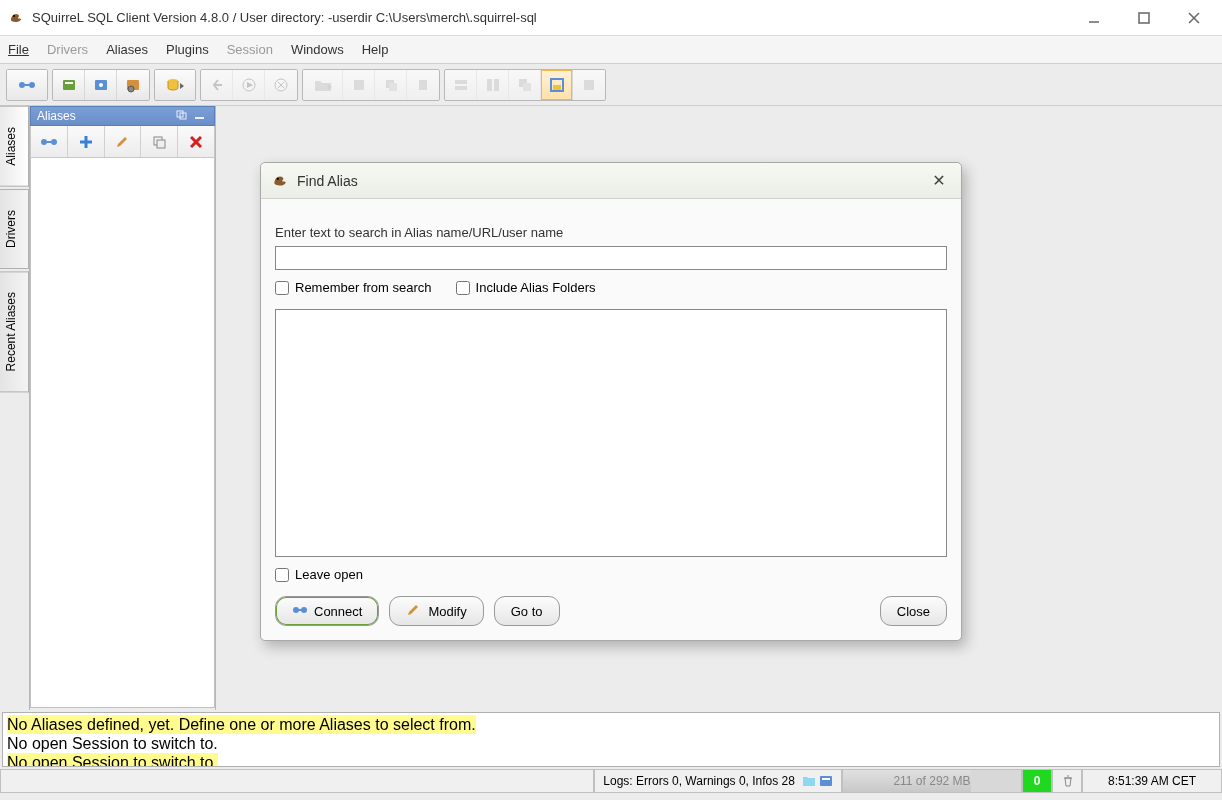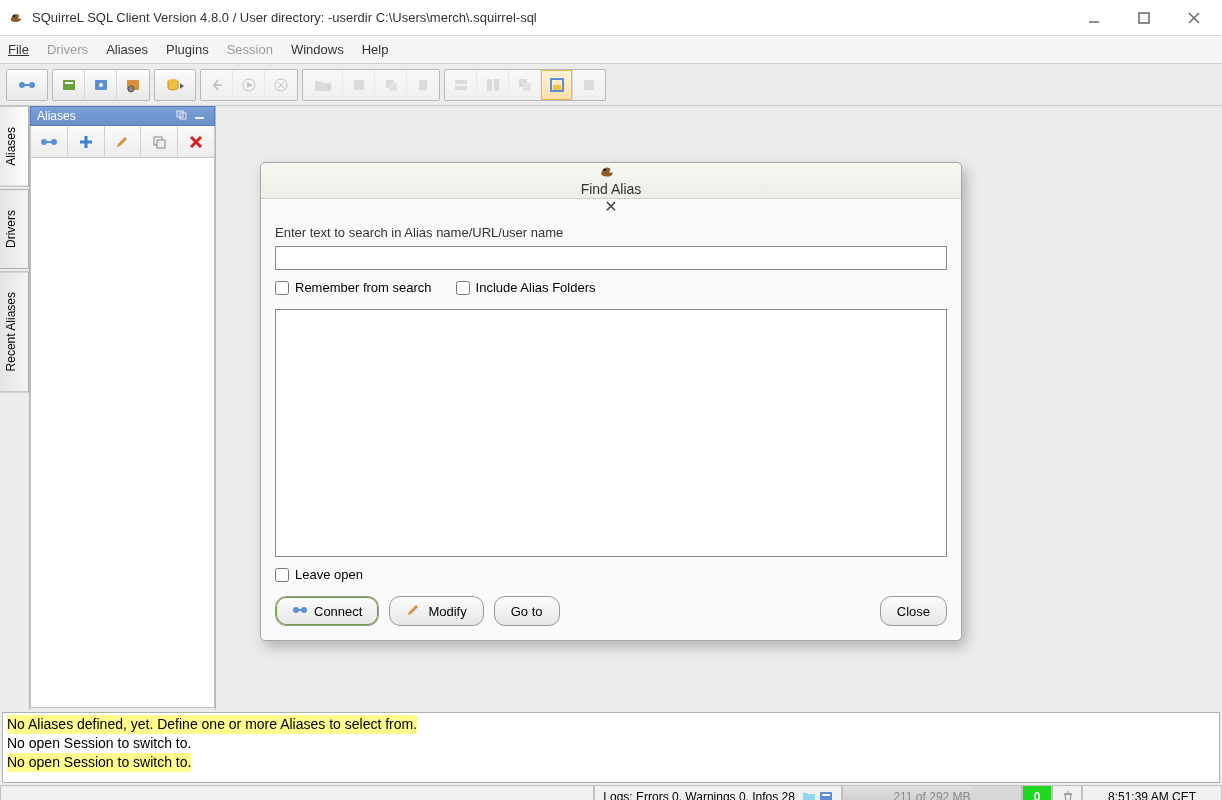--- a/index.html
+++ b/index.html
@@ -151,21 +151,20 @@
   box-shadow: 4px 6px 14px rgba(0,0,0,0.25);
 }
 .dialog-title {
   height: 36px;
   background: linear-gradient(#f6f8f2,#ebeee6);
   border-bottom: 1px solid #d0d0d0;
   display: flex;
   align-items: center;
   padding: 0 10px;
   border-radius: 5px 5px 0 0;
-  flex-direction: column;
 }
 .dialog-title .dicon { width: 18px; height: 18px; margin-right: 8px; }
 .dialog-title .dtext { flex: 1; font-size: 14px; color: #333; }
 .dialog-title .dclose { width: 24px; height: 24px; display: flex; align-items: center; justify-content: center; cursor: pointer; color: #444; font-size: 16px; }
 .dialog-body { padding: 10px 14px 14px 14px; margin-top: 16px; }
 .dlabel { color: #333; margin-bottom: 6px; font-size: 13px; }
 .dinput {
   width: 100%;
   height: 24px;
   border: 1px solid #888;
@@ -198,26 +197,26 @@
   display: flex;
   align-items: center;
   gap: 6px;
   cursor: pointer;
   font-size: 13px;
 }
 .dbtn.primary { box-shadow: 0 0 0 1px #6a9f3a inset; }
 .dbtn .bicon { width: 16px; height: 16px; }
 
 .log-area {
-  height: 71px;
+  height: 55px;
   background: #fff;
   border: 1px solid #b0b0b0;
   margin: 2px;
   overflow-y: scroll;
-  font-size: 14px;
+  font-size: 16px;
   line-height: 19px;
   padding: 2px 4px;
 }
 .log-line { width: fit-content; }
 .hl-yellow { background: #fffb8f; }
 
 .statusbar {
   height: 24px;
   background: #ececec;
   border-top: 1px solid #c0c0c0;

